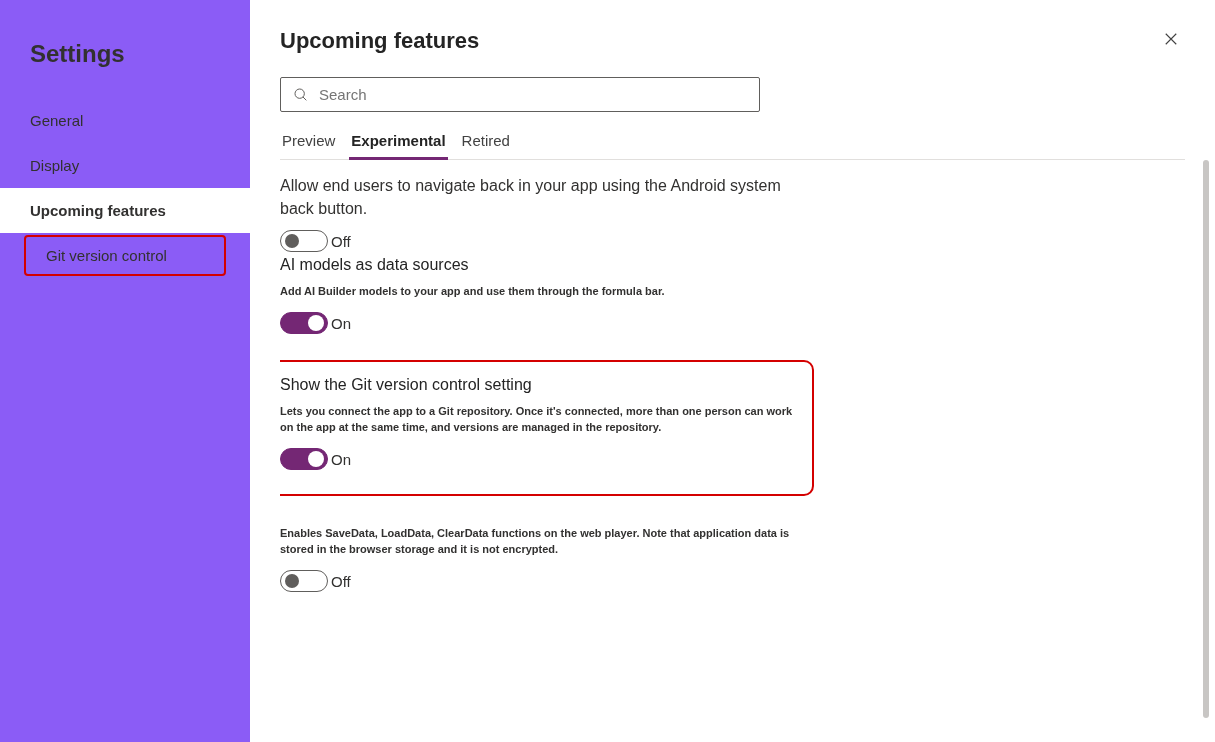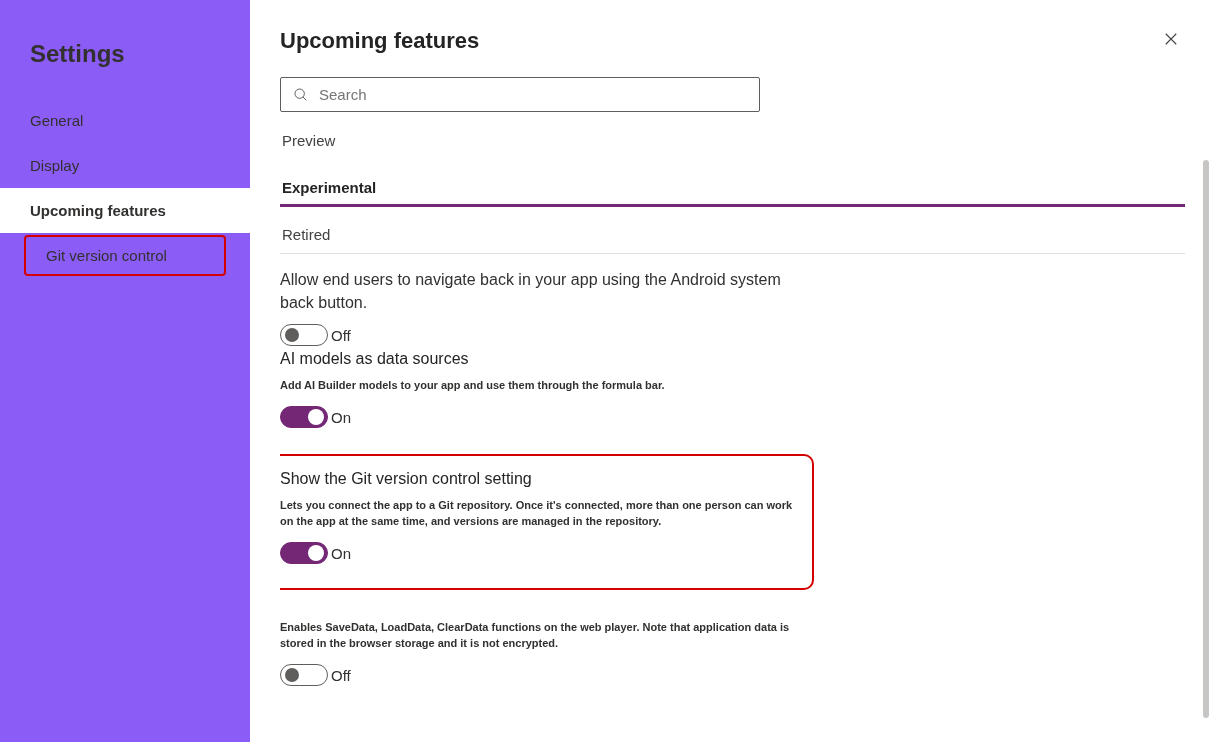--- a/index.html
+++ b/index.html
@@ -92,24 +92,23 @@
     .search-input {
       border: none;
       outline: none;
       font-size: 15px;
       color: #605e5c;
       flex: 1;
       background: transparent;
     }
     .tabs {
       display: flex;
-      gap: 20px;
+      gap: 12px;
       border-bottom: 1px solid #e1dfdd;
       margin-bottom: 14px;
-      flex-direction: column;
     }
     .tab {
       padding: 0 2px 8px 2px;
       font-size: 15px;
       color: #424242;
       cursor: pointer;
       border-bottom: 3px solid transparent;
       margin-bottom: -1px;
     }
     .tab.active {

